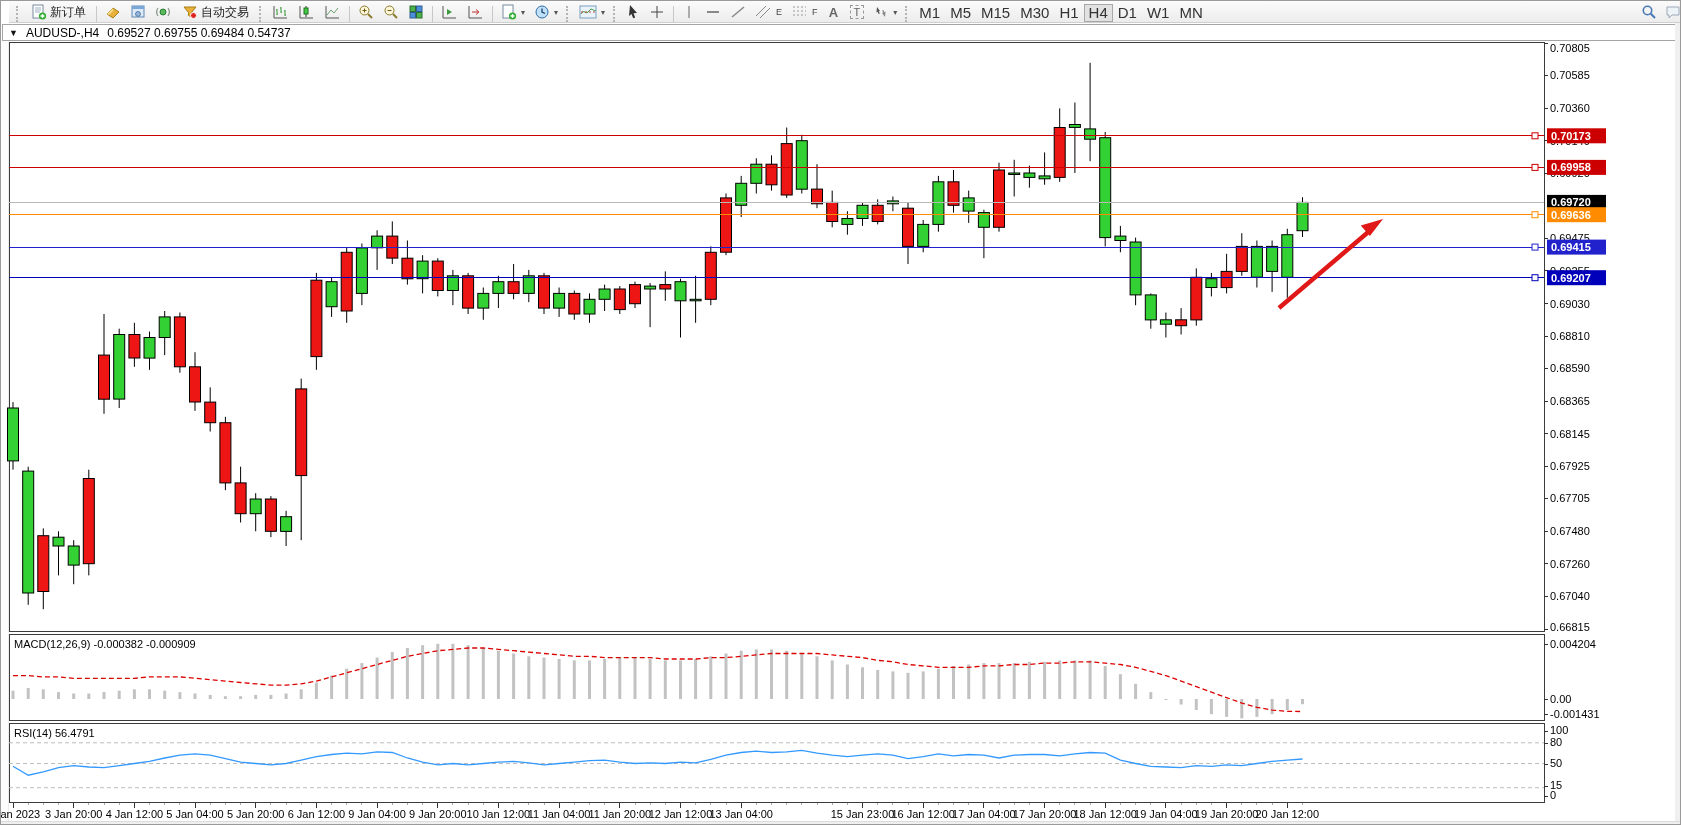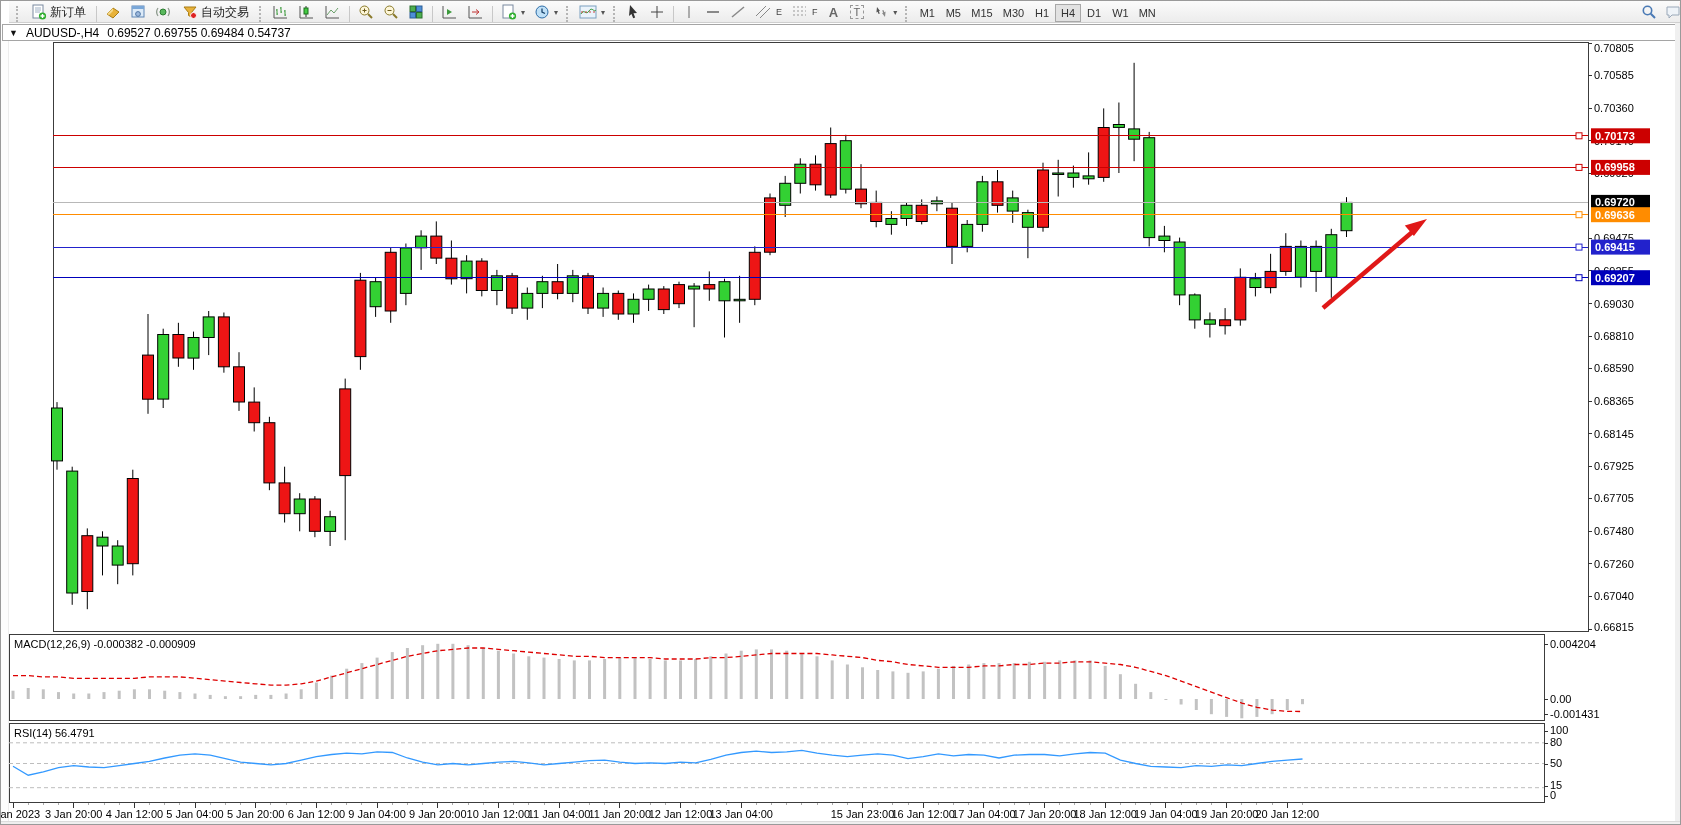--- a/index.html
+++ b/index.html
@@ -22,41 +22,41 @@
   .tbtn {
     height:20px; min-width:22px; border:1px solid transparent; background:transparent;
     display:inline-flex; align-items:center; justify-content:center; gap:3px;
     font-family:"Liberation Sans", sans-serif; font-size:12px; color:#222; padding:0 3px;
     cursor:default;
   }
   .tbtn.labeled { padding:0 5px; }
   .tbtn svg { display:block; }
   .tf {
     height:18px; min-width:26px; border:1px solid transparent; background:transparent;
-    font-size:11px; color:#333; font-family:"Liberation Sans", sans-serif;
+    font-size:15px; color:#333; font-family:"Liberation Sans", sans-serif;
     display:inline-flex; align-items:center; justify-content:center; padding:0 4px;
   }
   .tf.active { background:#e2e2e2; border:1px solid #a8a8a8; }
   .caret { font-size:8px; color:#555; margin-left:1px; }
   #tb-right { margin-left:auto; display:flex; align-items:center; }
   .badge {
     position:absolute; top:-5px; right:-7px; background:#e8341c; color:#fff;
     border-radius:8px; font-size:10px; line-height:12px; min-width:13px; height:13px;
     text-align:center; font-weight:bold; padding:0 2px; border:1px solid #fff;
   }
   
   #title-row {
     position:absolute; left:1px; top:23px; width:1678px; height:17px;
     background:#fff; border:1px solid #a5a5a5;
     display:flex; align-items:center; gap:8px; padding:0 6px;
     font-size:12px; color:#000;
   }
   #title-row .tri { font-size:9px; color:#111; }
   .pane { position:absolute; left:0; width:1681px; }
-  #main-pane  { top:41px;  height:590px;padding-left:44px; }
+  #main-pane  { top:41px;  height:590px; }
   #macd-pane  { top:633px; height:87px;  }
   #rsi-pane   { top:722px; height:80px;  }
   #time-pane  { top:802px; height:18px;  }
   #bottom-strip {
     position:absolute; left:0; top:820px; width:1681px; height:5px;
     background:#efefef; border-top:1px solid #dcdcdc;
   }
   #right-strip {
     position:absolute; right:0; top:22px; width:5px; height:798px; background:#f0f0f0;
   }

